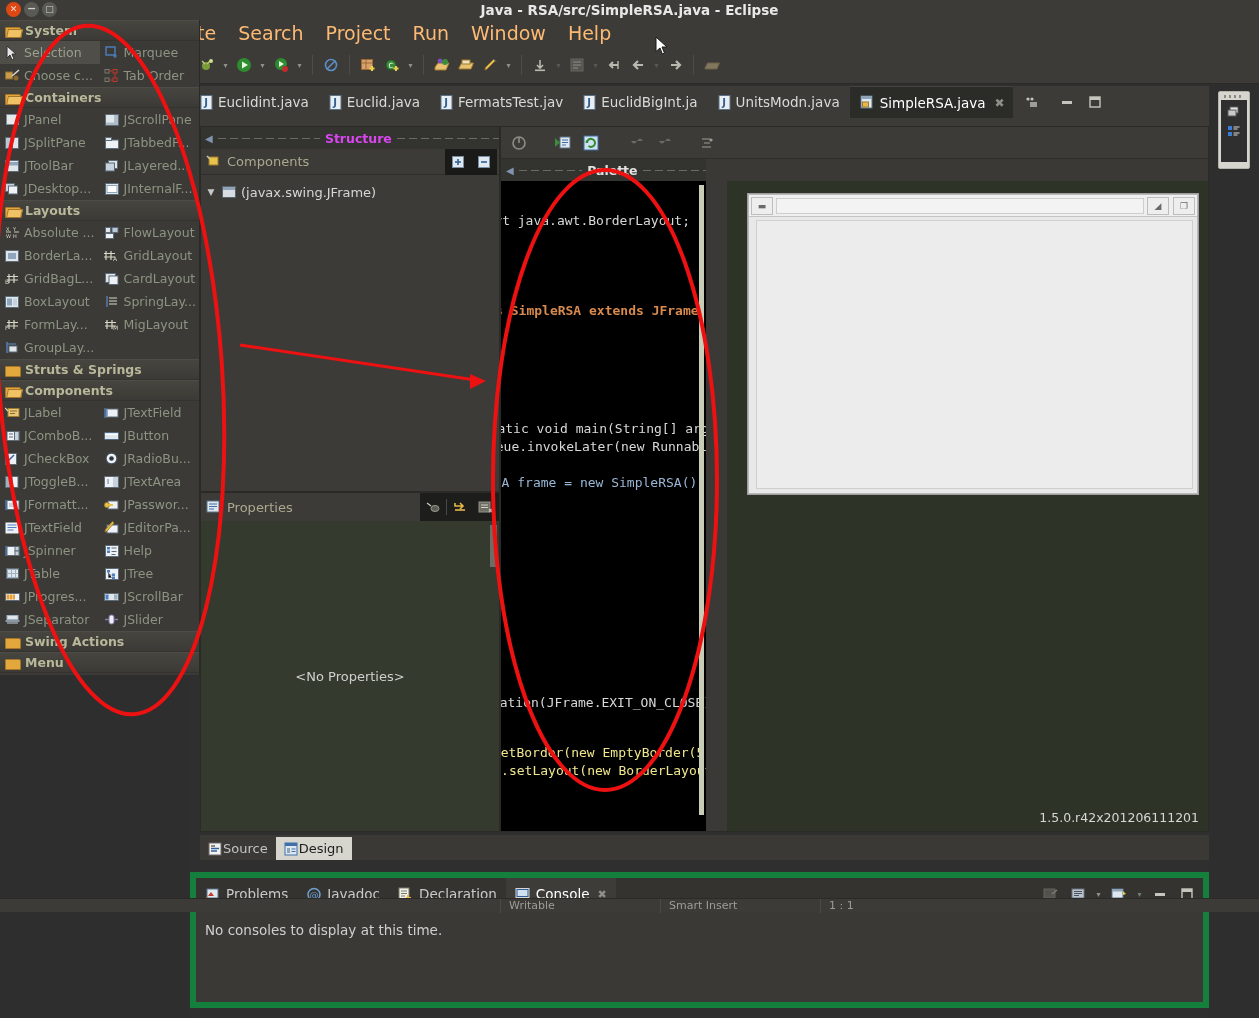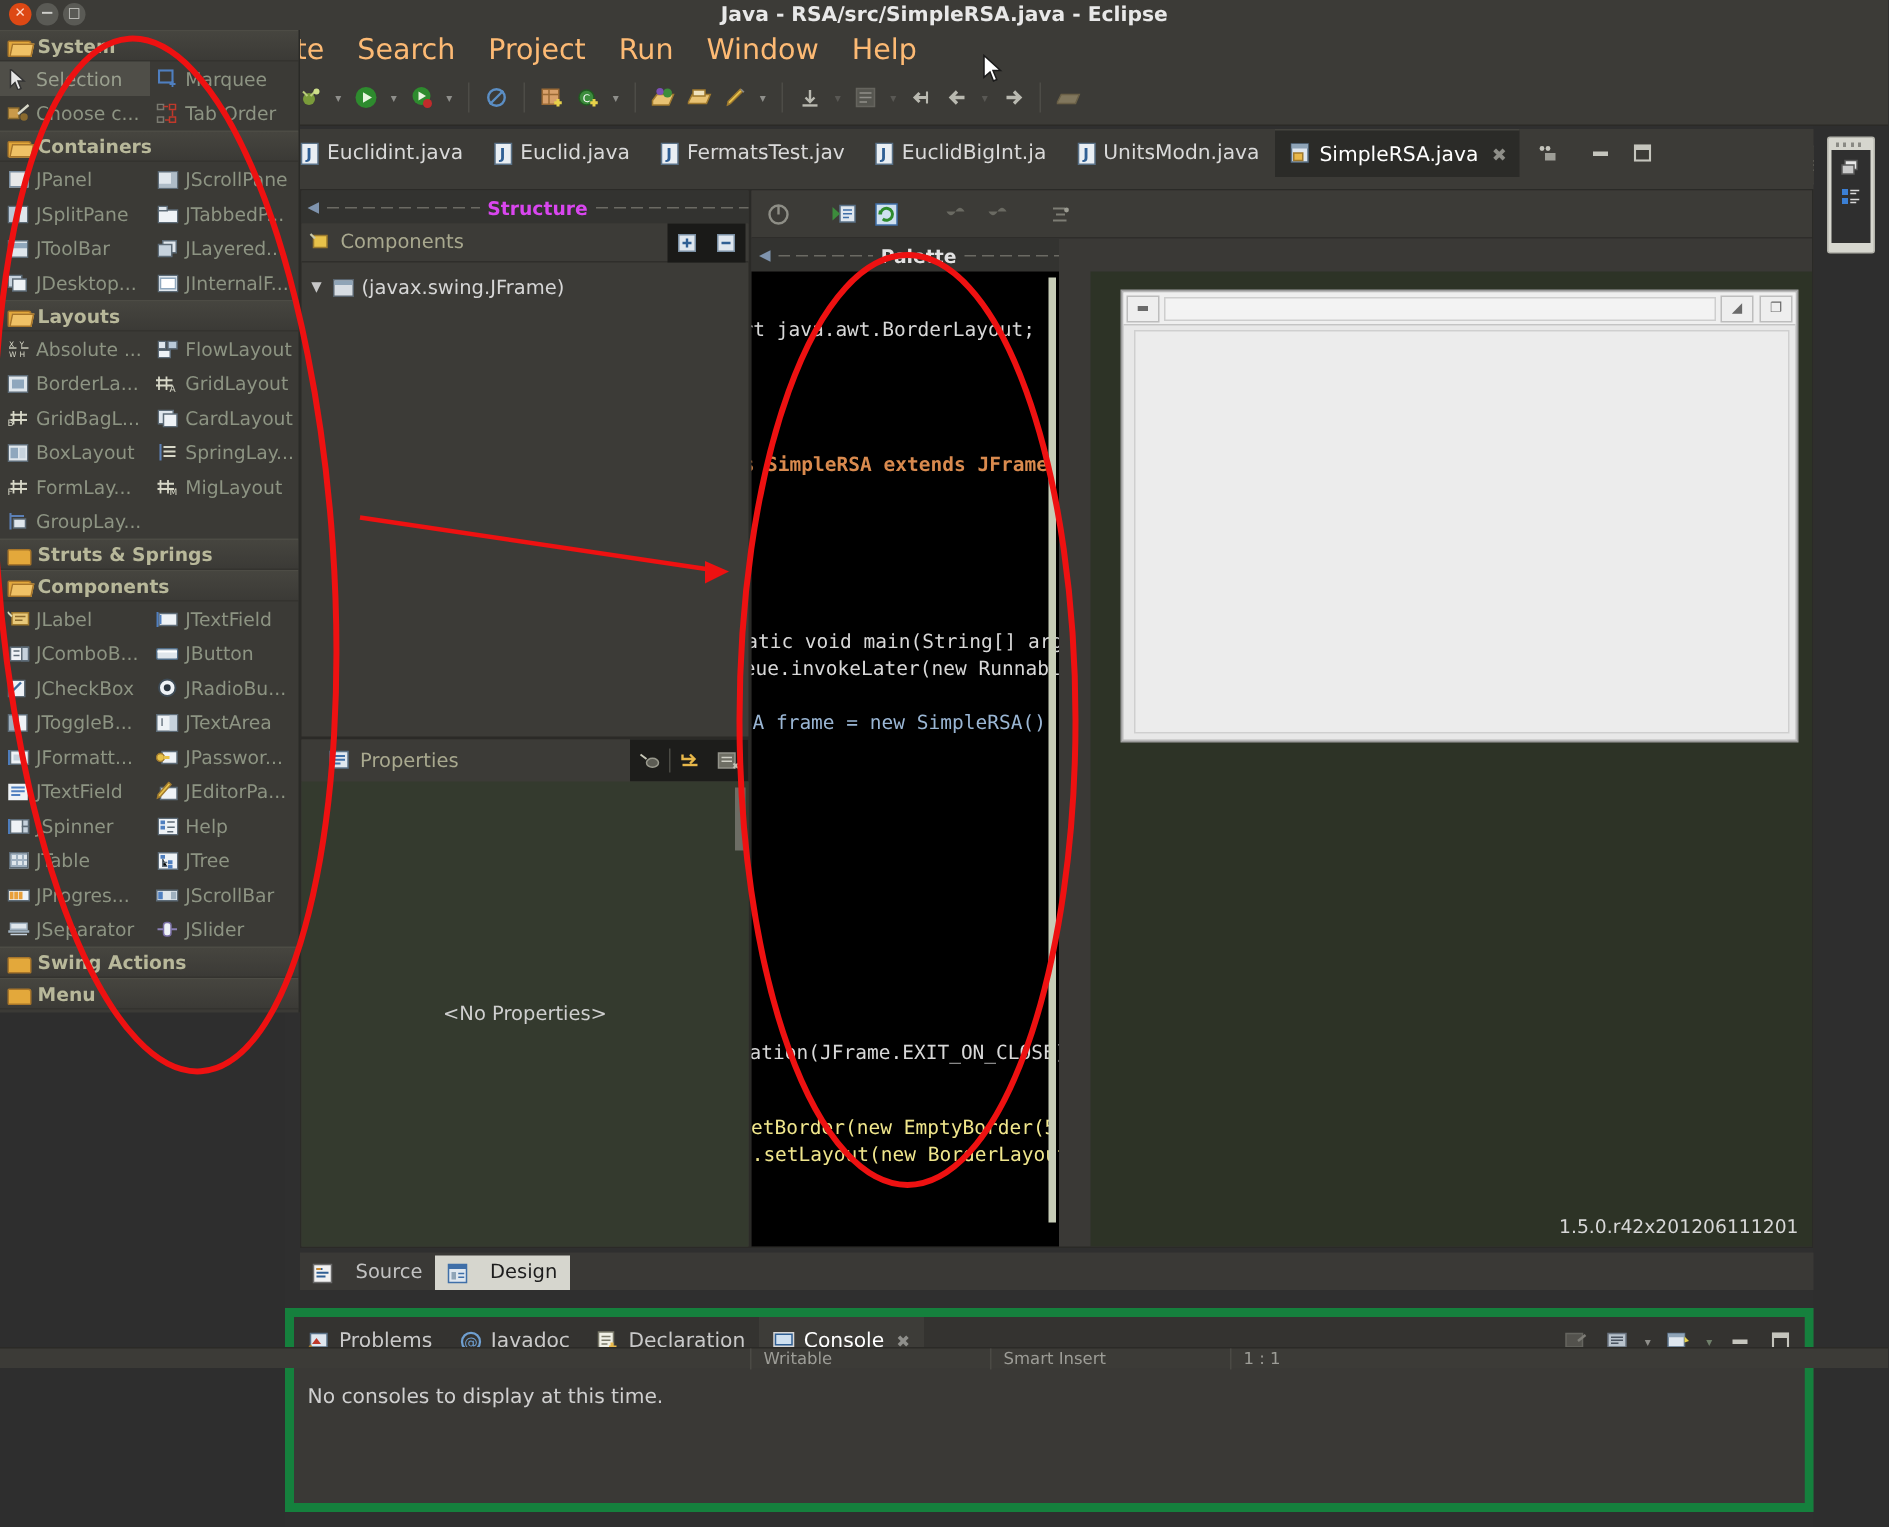--- a/index.html
+++ b/index.html
@@ -147,21 +147,21 @@
   .frame-ico { width:14px;height:12px;background:#d7dde3;border:1px solid #58636d; position:relative;}
   .frame-ico::before{content:"";position:absolute;left:0;top:0;right:0;height:3px;background:#8fa4b7;}
   .pane-ico { width:13px;height:11px;background:#e6e6e6;border:1px solid #6b6b6b;}
 
   
   .properties {
     position: absolute; left: 200px; top: 492px; width: 300px; height: 340px;
     background: #3c3b37; border:1px solid #2b2a27;
   }
   .prop-hdr {
-    height: 28px; display:flex; align-items:center; gap:6px; padding-left:18px;
+    height: 28px; display:flex; align-items:center; gap:6px; padding-left:5px;
     background:#3c3b37; position:relative;
   }
   .prop-hdr .lbl { color:#a9a98f; font-size:13px; }
   .prop-hdr-btns { position:absolute; right:0; top:0; height:28px; display:flex; align-items:center; background:#1d1d1b; }
   .prop-body {
     position:absolute; left:0; top:28px; right:0; bottom:0;
     background:#343a2e; display:flex; align-items:center; justify-content:center;
   }
   .noprops { color:#cfcfcf; font-size:13px; }
   .prop-scroll { position:absolute; right:2px; top:32px; width:7px; height:42px; background:#6d6d65; }
@@ -210,21 +210,21 @@
   .pf-body { position:absolute; left:7px; top:25px; right:4px; bottom:4px; background:#ececec; border:1px solid #cfcfcf;}
   .version-lbl {
     position:absolute; right:9px; bottom:6px; color:#d7d7d7; font-size:12.5px;
   }
 
   
   .sd-tabs {
     position: absolute; left: 200px; top: 835px; width: 1009px; height: 25px;
     background: #3a3936; display:flex; align-items:flex-end;
   }
-  .sd-tab { display:flex; align-items:center; gap:14px; height:23px; padding:0 8px; font-size:13px; color:#c2c2c2; }
+  .sd-tab { display:flex; align-items:center; gap:0; height:23px; padding:0 8px; font-size:13px; color:#c2c2c2; }
   .sd-tab.active { background:#d6d6ce; color:#1d1d1d; }
 
   
   .bottom-panel {
     position: absolute; left: 190px; top: 872px; width: 1019px; height: 136px;
     background: #3a3936; border:6px solid #15803d;
   }
   .bp-tabs { height: 32px; display:flex; align-items:flex-end; position:relative; background:#343330; }
   .bp-tab { display:flex; align-items:center; gap:5px; height:32px; padding:0 9px; color:#c9c9c9; font-size:13.5px; }
   .bp-tab.active { background:#3d3c38; color:#ffffff; }

